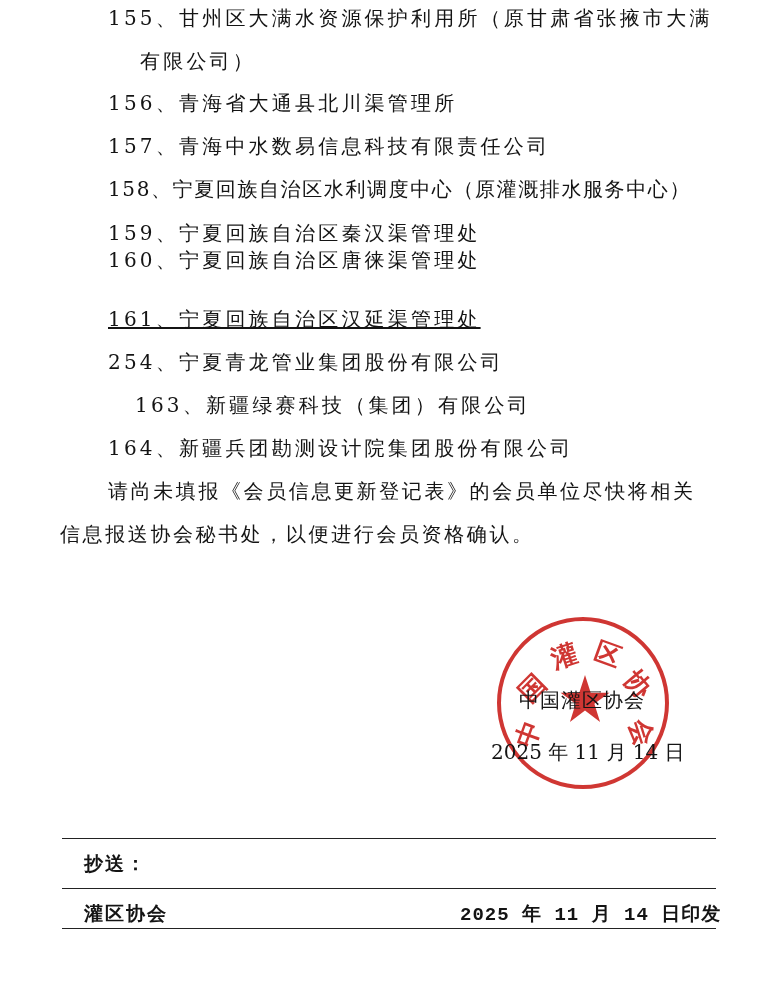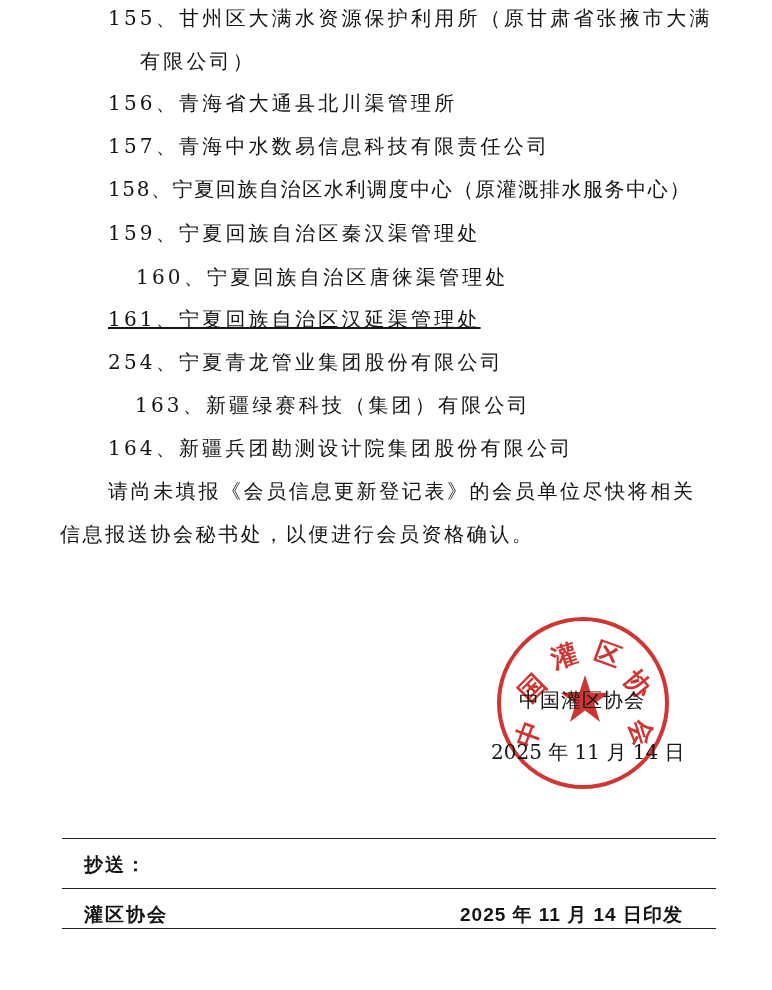--- a/index.html
+++ b/index.html
@@ -76,21 +76,21 @@
       height: 0;
       border-top: 1.5px solid #222;
     }
     .footer-text {
       position: absolute;
       font-size: 19px;
       font-weight: bold;
       letter-spacing: 2px;
       white-space: nowrap;
       line-height: 24px;
-      font-family: Liberation Sans, sans-serif;
+      font-family: Liberation Mono, monospace;
     }
   </style>
 </head>
 <body>
 
 <div class="line list-item" style="top:6px;">
   <span>155、</span><span>甘州区大满水资源保护利用所（原甘肃省张掖市大满</span>
 </div>
 <div class="line cont" style="top:49px;">有限公司）</div>
 
@@ -99,21 +99,21 @@
 </div>
 <div class="line list-item" style="top:134px;">
   <span>157、</span><span>青海中水数易信息科技有限责任公司</span>
 </div>
 <div class="line list-item" style="top:177px; letter-spacing:1.6px;">
   <span>158、</span><span>宁夏回族自治区水利调度中心（原灌溉排水服务中心）</span>
 </div>
 <div class="line list-item" style="top:221px;">
   <span>159、</span><span>宁夏回族自治区秦汉渠管理处</span>
 </div>
-<div class="line list-item" style="top:265px;margin-left:28px;">
+<div class="line list-item" style="top:248px;">
   <span>160、</span><span>宁夏回族自治区唐徕渠管理处</span>
 </div>
 <div class="line list-item" style="top:307px;text-decoration:underline;">
   <span>161、</span><span>宁夏回族自治区汉延渠管理处</span>
 </div>
 <div class="line list-item" style="top:350px;">
   <span>254、</span><span>宁夏青龙管业集团股份有限公司</span>
 </div>
 <div class="line list-item" style="top:393px;margin-left:27px;">
   <span>163、</span><span>新疆绿赛科技（集团）有限公司</span>

